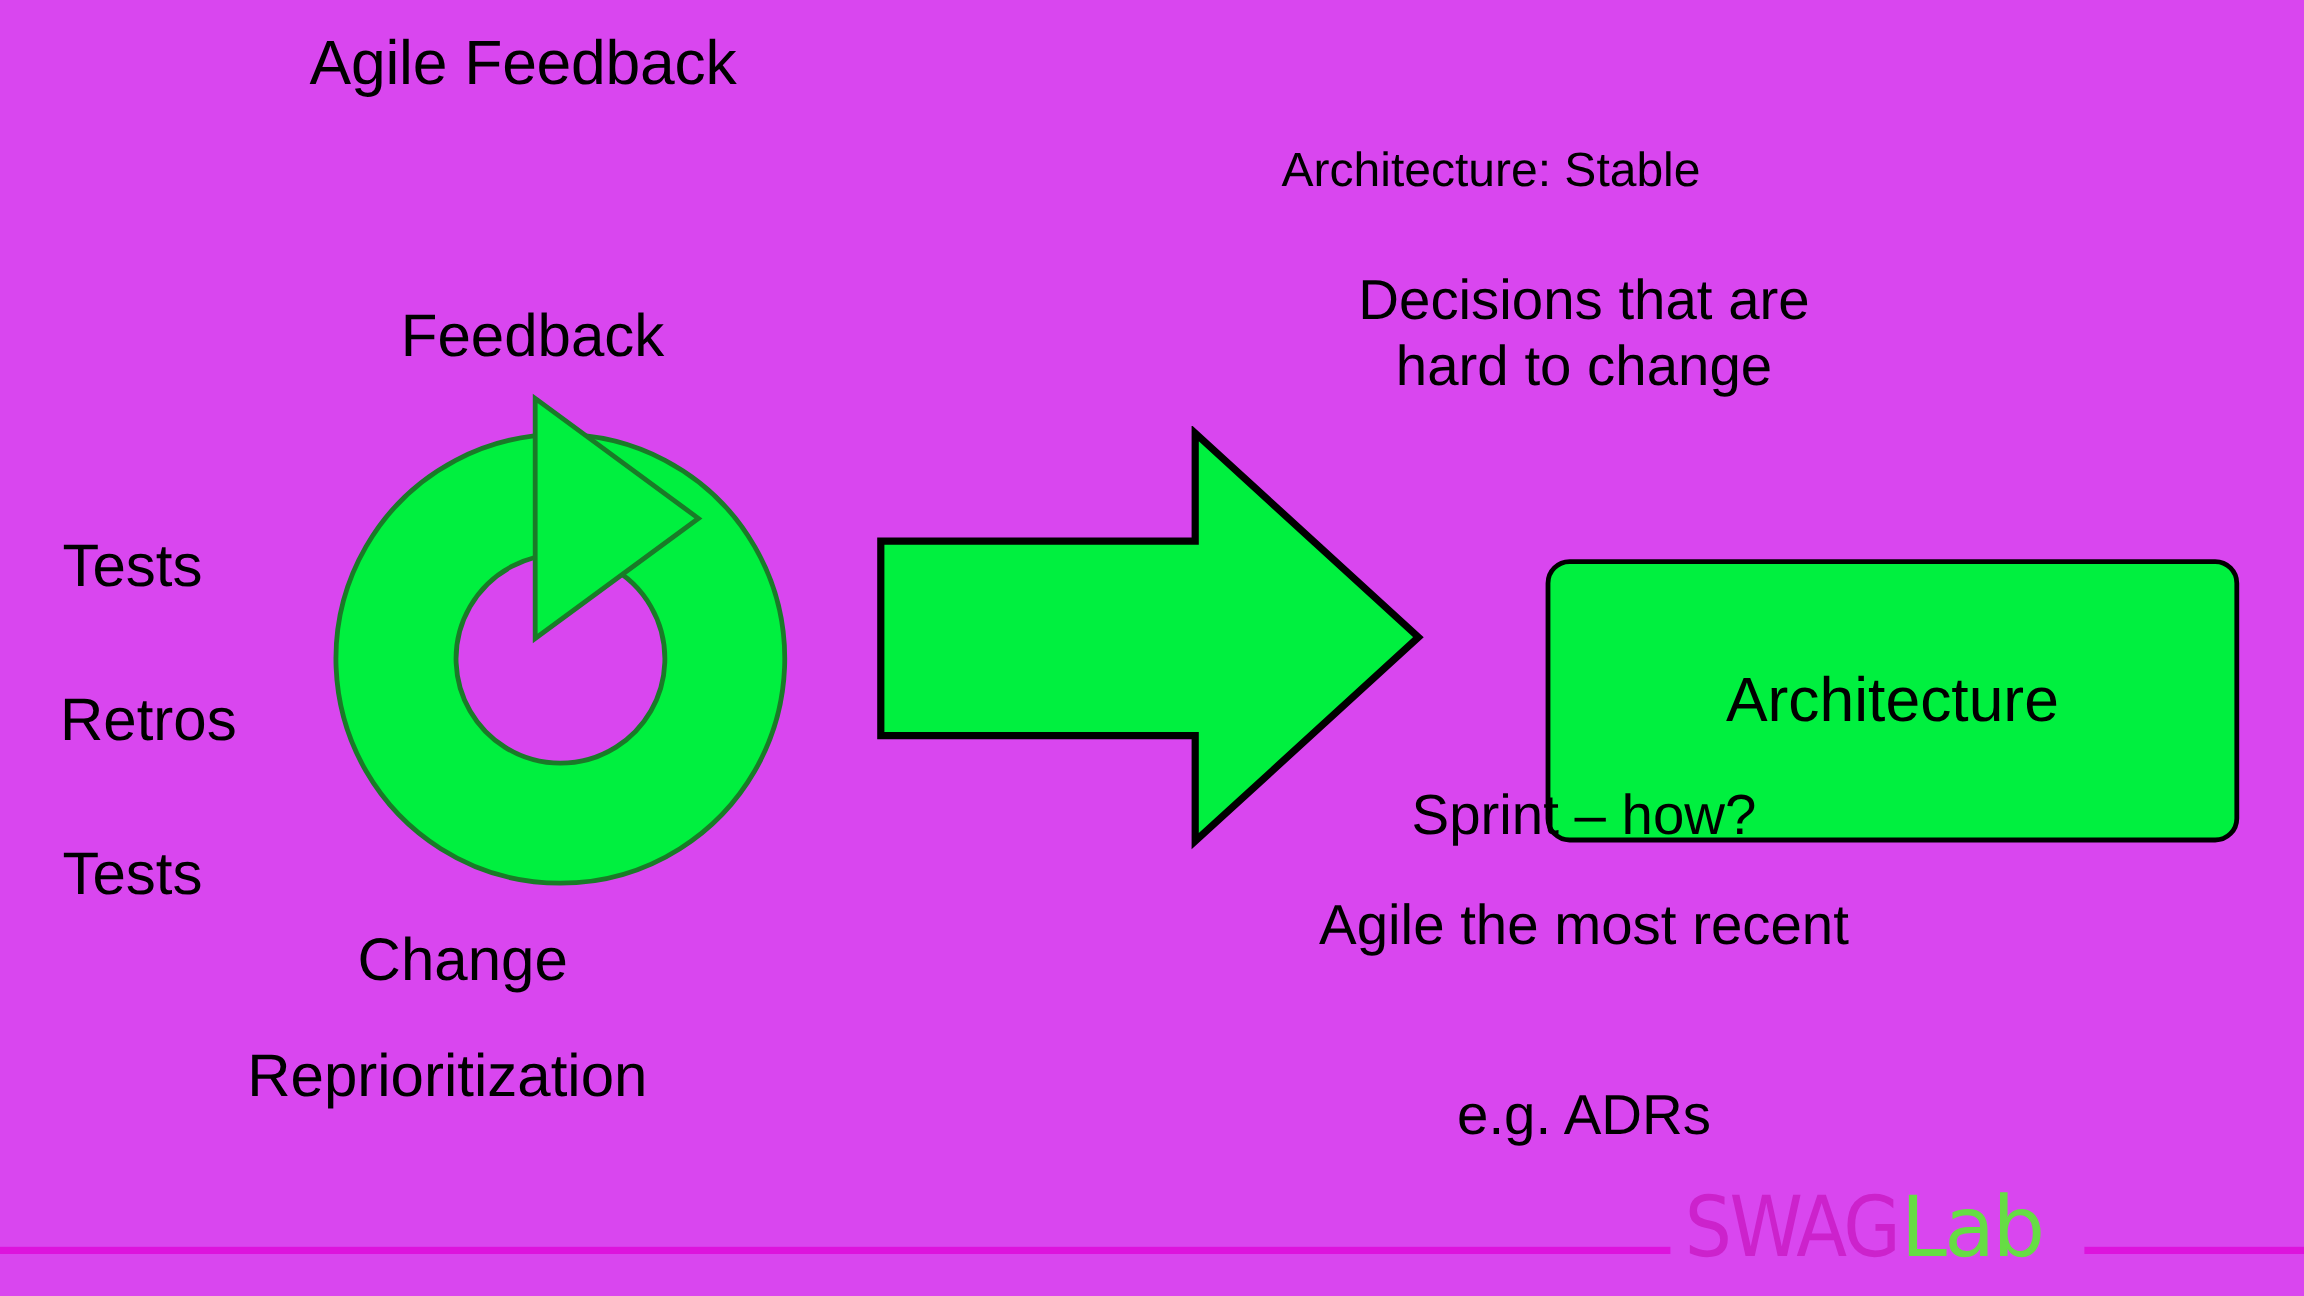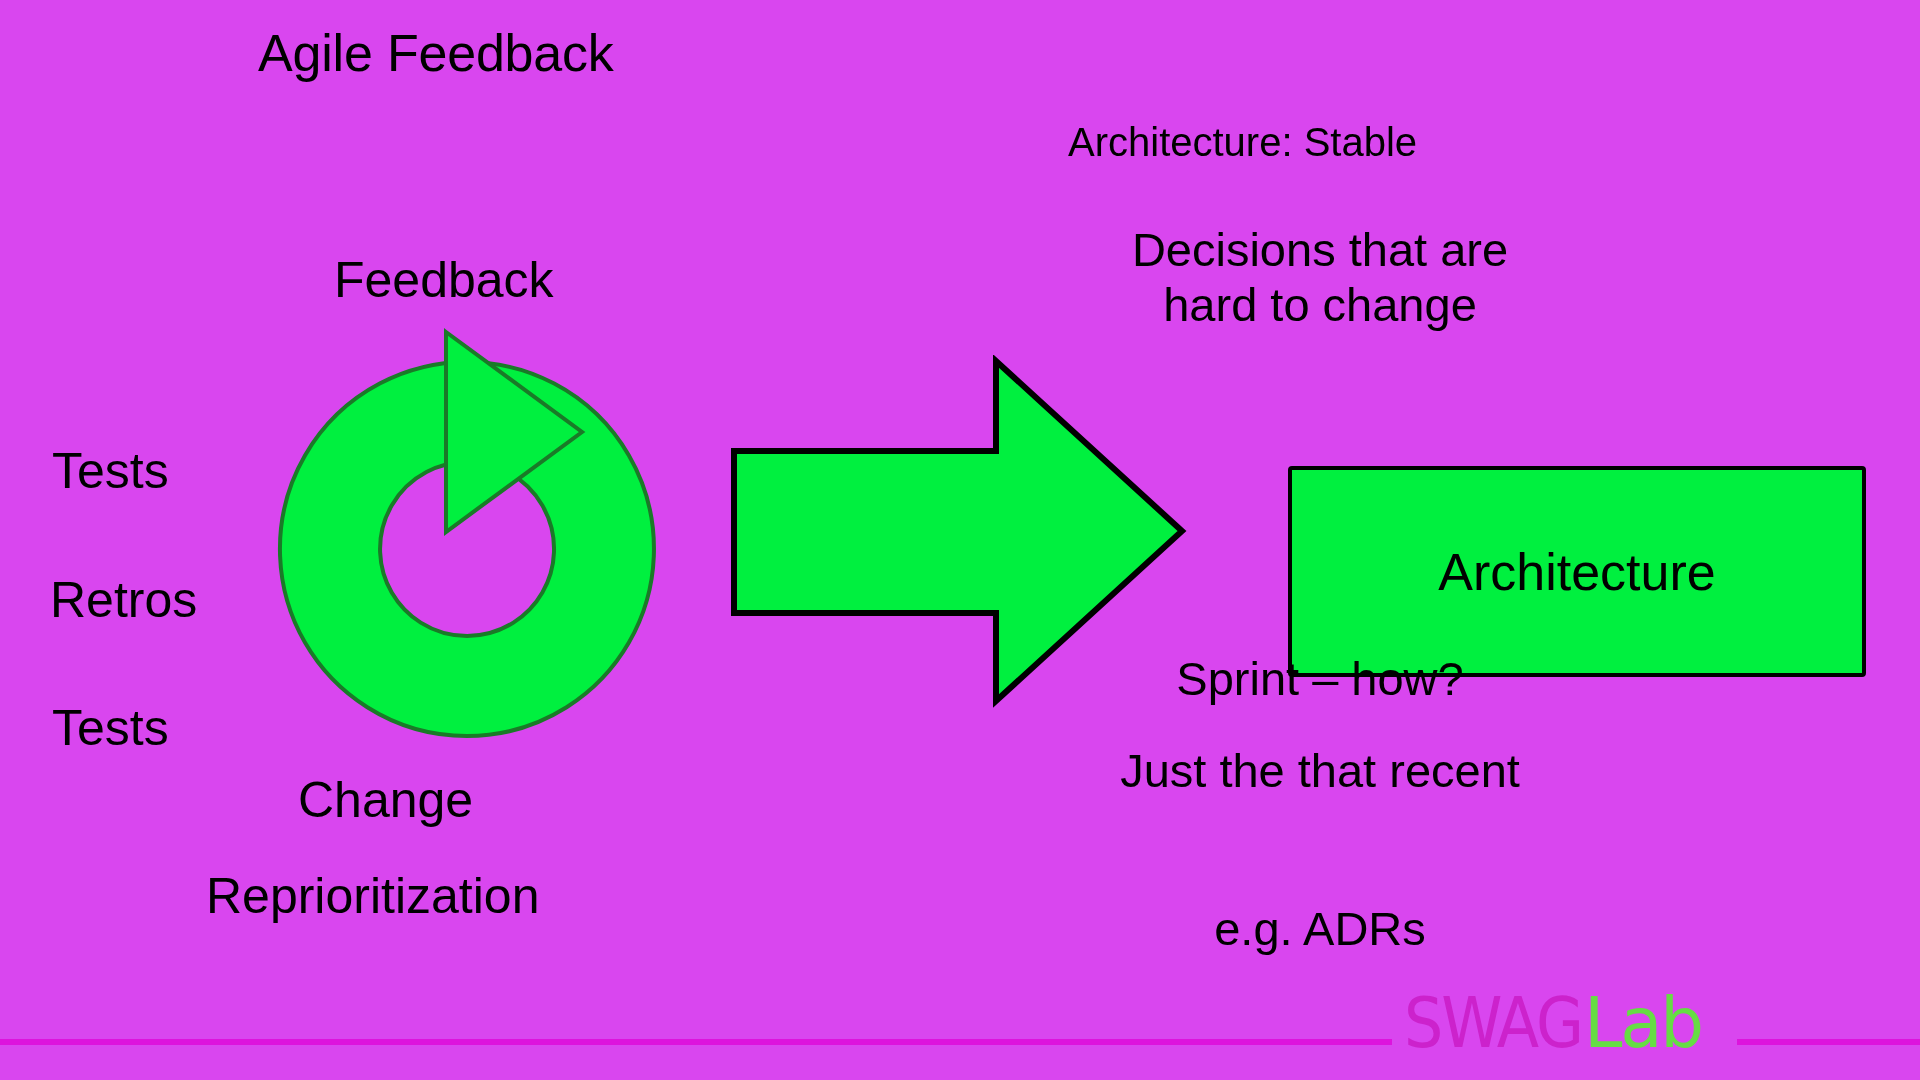--- a/index.html
+++ b/index.html
@@ -136,25 +136,25 @@
     left: 730px;
     top: 355px;
     width: 470px;
     height: 360px;
   }
   #architecture-box {
     position: absolute;
     left: 1288px;
     top: 466px;
     width: 578px;
-    height: 211px;
+    height: 236px;
     box-sizing: border-box;
     background: #00F03F;
     border: 4px solid #000000;
-    border-radius: 4px;
+    border-radius: 20px;
     display: flex;
     align-items: center;
     justify-content: center;
   }
   #architecture-box-label {
     font-size: 52px;
     color: #000000;
     font-family: "Liberation Sans", sans-serif;
     line-height: 1;
   }
@@ -235,21 +235,21 @@
     <div>hard to change</div>
   </div>
 
   <div id="architecture-box" style="background: rgb(0, 240, 63); border-color: rgb(0, 0, 0);">
     <span id="architecture-box-label">Architecture</span>
   </div>
 
   <div id="arch-stable-how">Sprint – how?</div>
 
   <div id="arch-recent-version">
-    <div>Just the that recent</div>
+    <div>Agile the most recent</div>
   </div>
 
   <div id="arch-adr-note">e.g. ADRs</div>
 
   <div id="footer-rule-left" style="background: rgb(221, 20, 221);"></div>
   <div id="footer-rule-right" style="background: rgb(221, 20, 221);"></div>
 
   <div id="swaglab-logo">
     <svg viewBox="0 0 320 78" width="320" height="78">
       <text x="0" y="62" font-family="'DejaVu Sans Condensed','Liberation Sans Narrow','Liberation Sans',sans-serif" font-size="70" font-weight="300" fill="#CC22CC" letter-spacing="-2" textLength="178" lengthAdjust="spacingAndGlyphs">SWAG</text>

